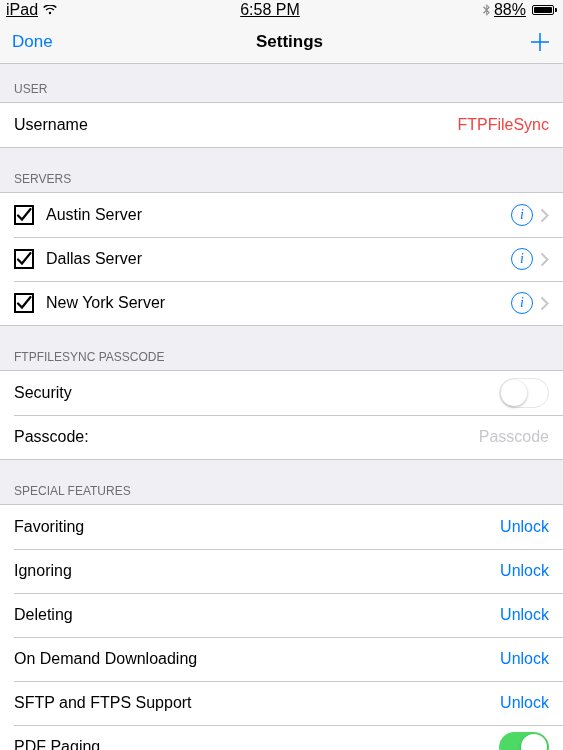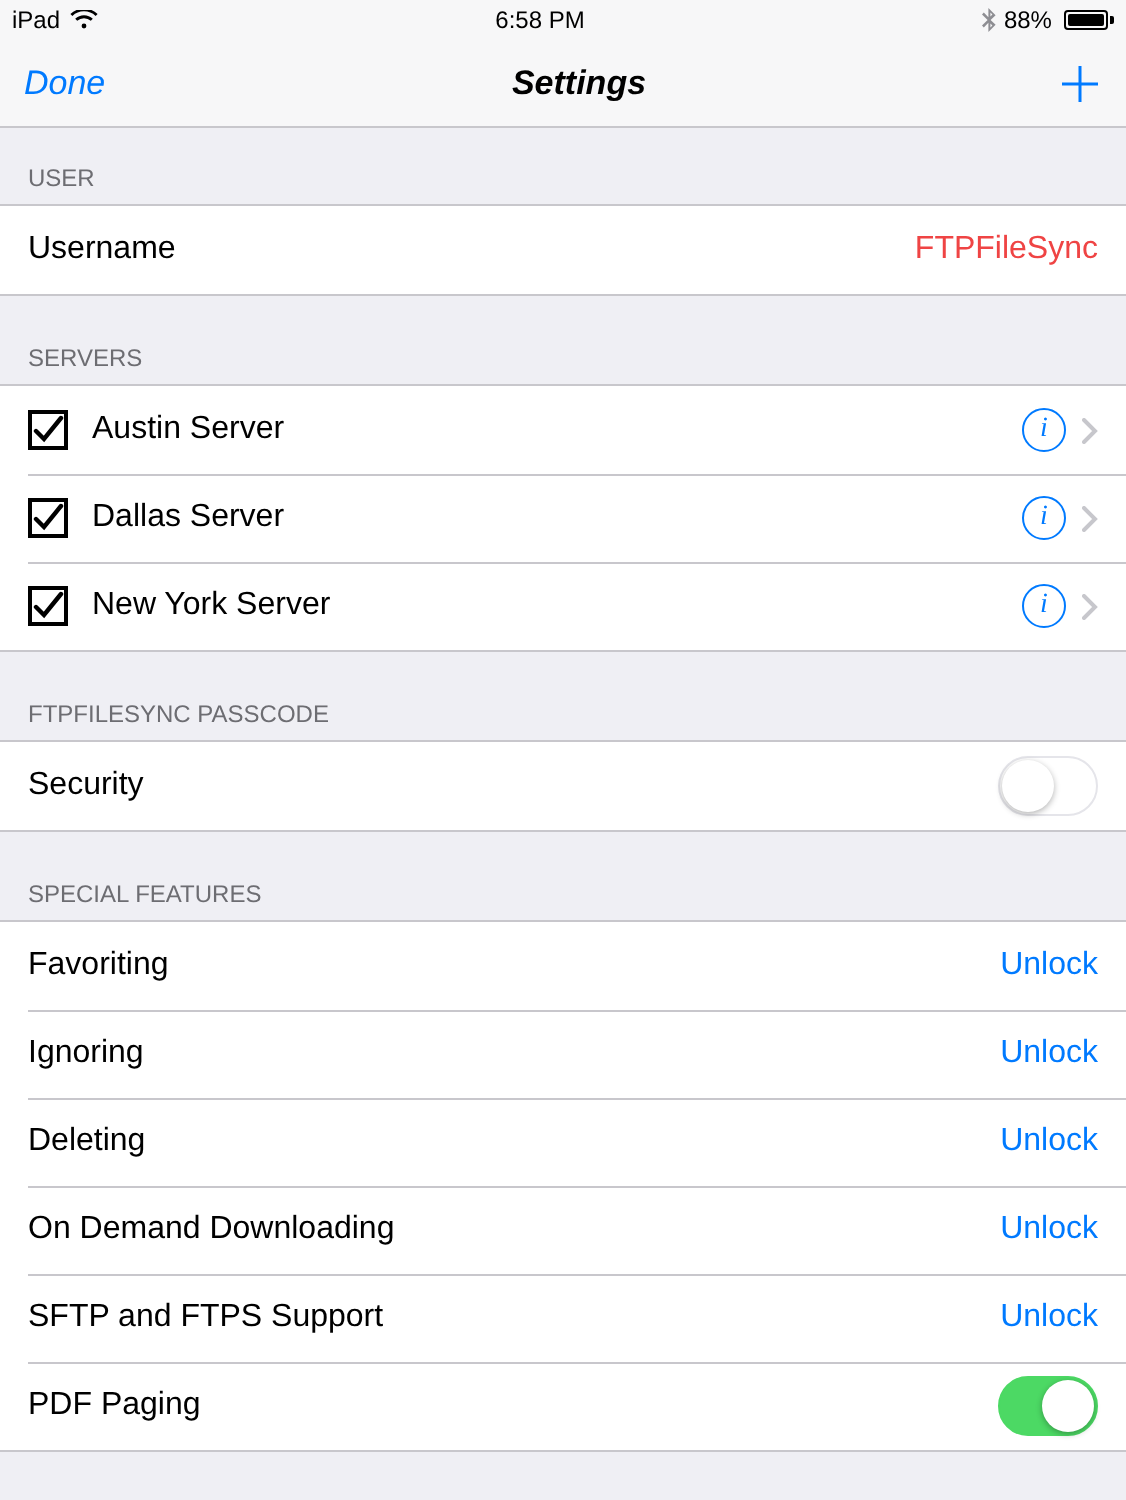--- a/index.html
+++ b/index.html
@@ -1,25 +1,25 @@
 <!DOCTYPE html>
 <html><head>
 <meta charset="utf-8">
 <style>
   * { box-sizing: border-box; margin: 0; padding: 0; }
   html, body { width: 563px; height: 750px; font-family: -apple-system, "Helvetica Neue", Helvetica, Arial, sans-serif; background: #efeff4; color: #000; overflow: hidden; }
-  .status-bar { height: 20px; display: flex; align-items: center; justify-content: space-between; padding: 0 6px; font-size: 12px; background: #f7f7f8; }
+  .status-bar { height: 20px; display: flex; align-items: center; justify-content: space-between; padding: 0 6px; font-size: 16px; background: #f7f7f8; text-decoration: underline; }
   .status-left { display: flex; align-items: center; gap: 5px; }
   .status-right { display: flex; align-items: center; gap: 4px; }
   .wifi-icon svg, .bt-icon svg { display: block; }
   .battery { display: inline-flex; align-items: center; }
   .battery-body { width: 22px; height: 10px; border: 1px solid #000; border-radius: 2px; position: relative; margin-left: 2px; }
   .battery-fill { position: absolute; top: 1px; left: 1px; bottom: 1px; width: 88%; background: #000; border-radius: 1px; }
   .battery-tip { width: 2px; height: 4px; background: #000; margin-left: 1px; border-radius: 0 1px 1px 0; }
-  .nav-bar { height: 44px; background: #f7f7f8; border-bottom: 1px solid #c8c7cc; display: flex; align-items: center; justify-content: space-between; padding: 0 12px; position: relative; font-style: italic; }
+  .nav-bar { height: 44px; background: #f7f7f8; border-bottom: 1px solid #c8c7cc; display: flex; align-items: center; justify-content: space-between; padding: 0 12px; position: relative; }
   .nav-title { position: absolute; left: 16px; right: 0; text-align: center; font-size: 17px; font-weight: 600; pointer-events: none; }
   .nav-left { font-size: 17px; color: #007aff; z-index: 1; cursor: pointer; }
   .nav-right { z-index: 1; cursor: pointer; }
   .plus-icon svg { display: block; }
   .section-header { font-size: 12px; color: #6d6d72; padding: 18px 14px 6px 14px; text-transform: uppercase; }
   .section-header.tall { padding-top: 24px; }
   .group { background: #fff; border-top: 1px solid #c8c7cc; border-bottom: 1px solid #c8c7cc; }
   .row { display: flex; align-items: center; min-height: 44px; padding: 0 14px; position: relative; font-size: 16px; }
   .row + .row::before { content: ""; position: absolute; top: 0; left: 14px; right: 0; height: 1px; background: #c8c7cc; }
   .row .label { flex: 1; }
@@ -135,20 +135,24 @@
   </div>
 
 <div class="section-header tall">FTPFILESYNC PASSCODE</div>
 <div class="group">
   <div class="row">
     <span class="label">Security</span>
     <span class="switch off">
         <span class="knob"></span>
       </span>
   </div>
+  <div class="row">
+    <span class="label">Passcode:</span>
+    <span class="placeholder-text">Passcode</span>
+  </div>
 </div>
 
 <div class="section-header tall">SPECIAL FEATURES</div>
 <div class="group" id="features-group">
     <div class="row">
       <span class="label">Favoriting</span>
       <span class="unlock">Unlock</span>
     </div>
     <div class="row">
       <span class="label">Ignoring</span>

